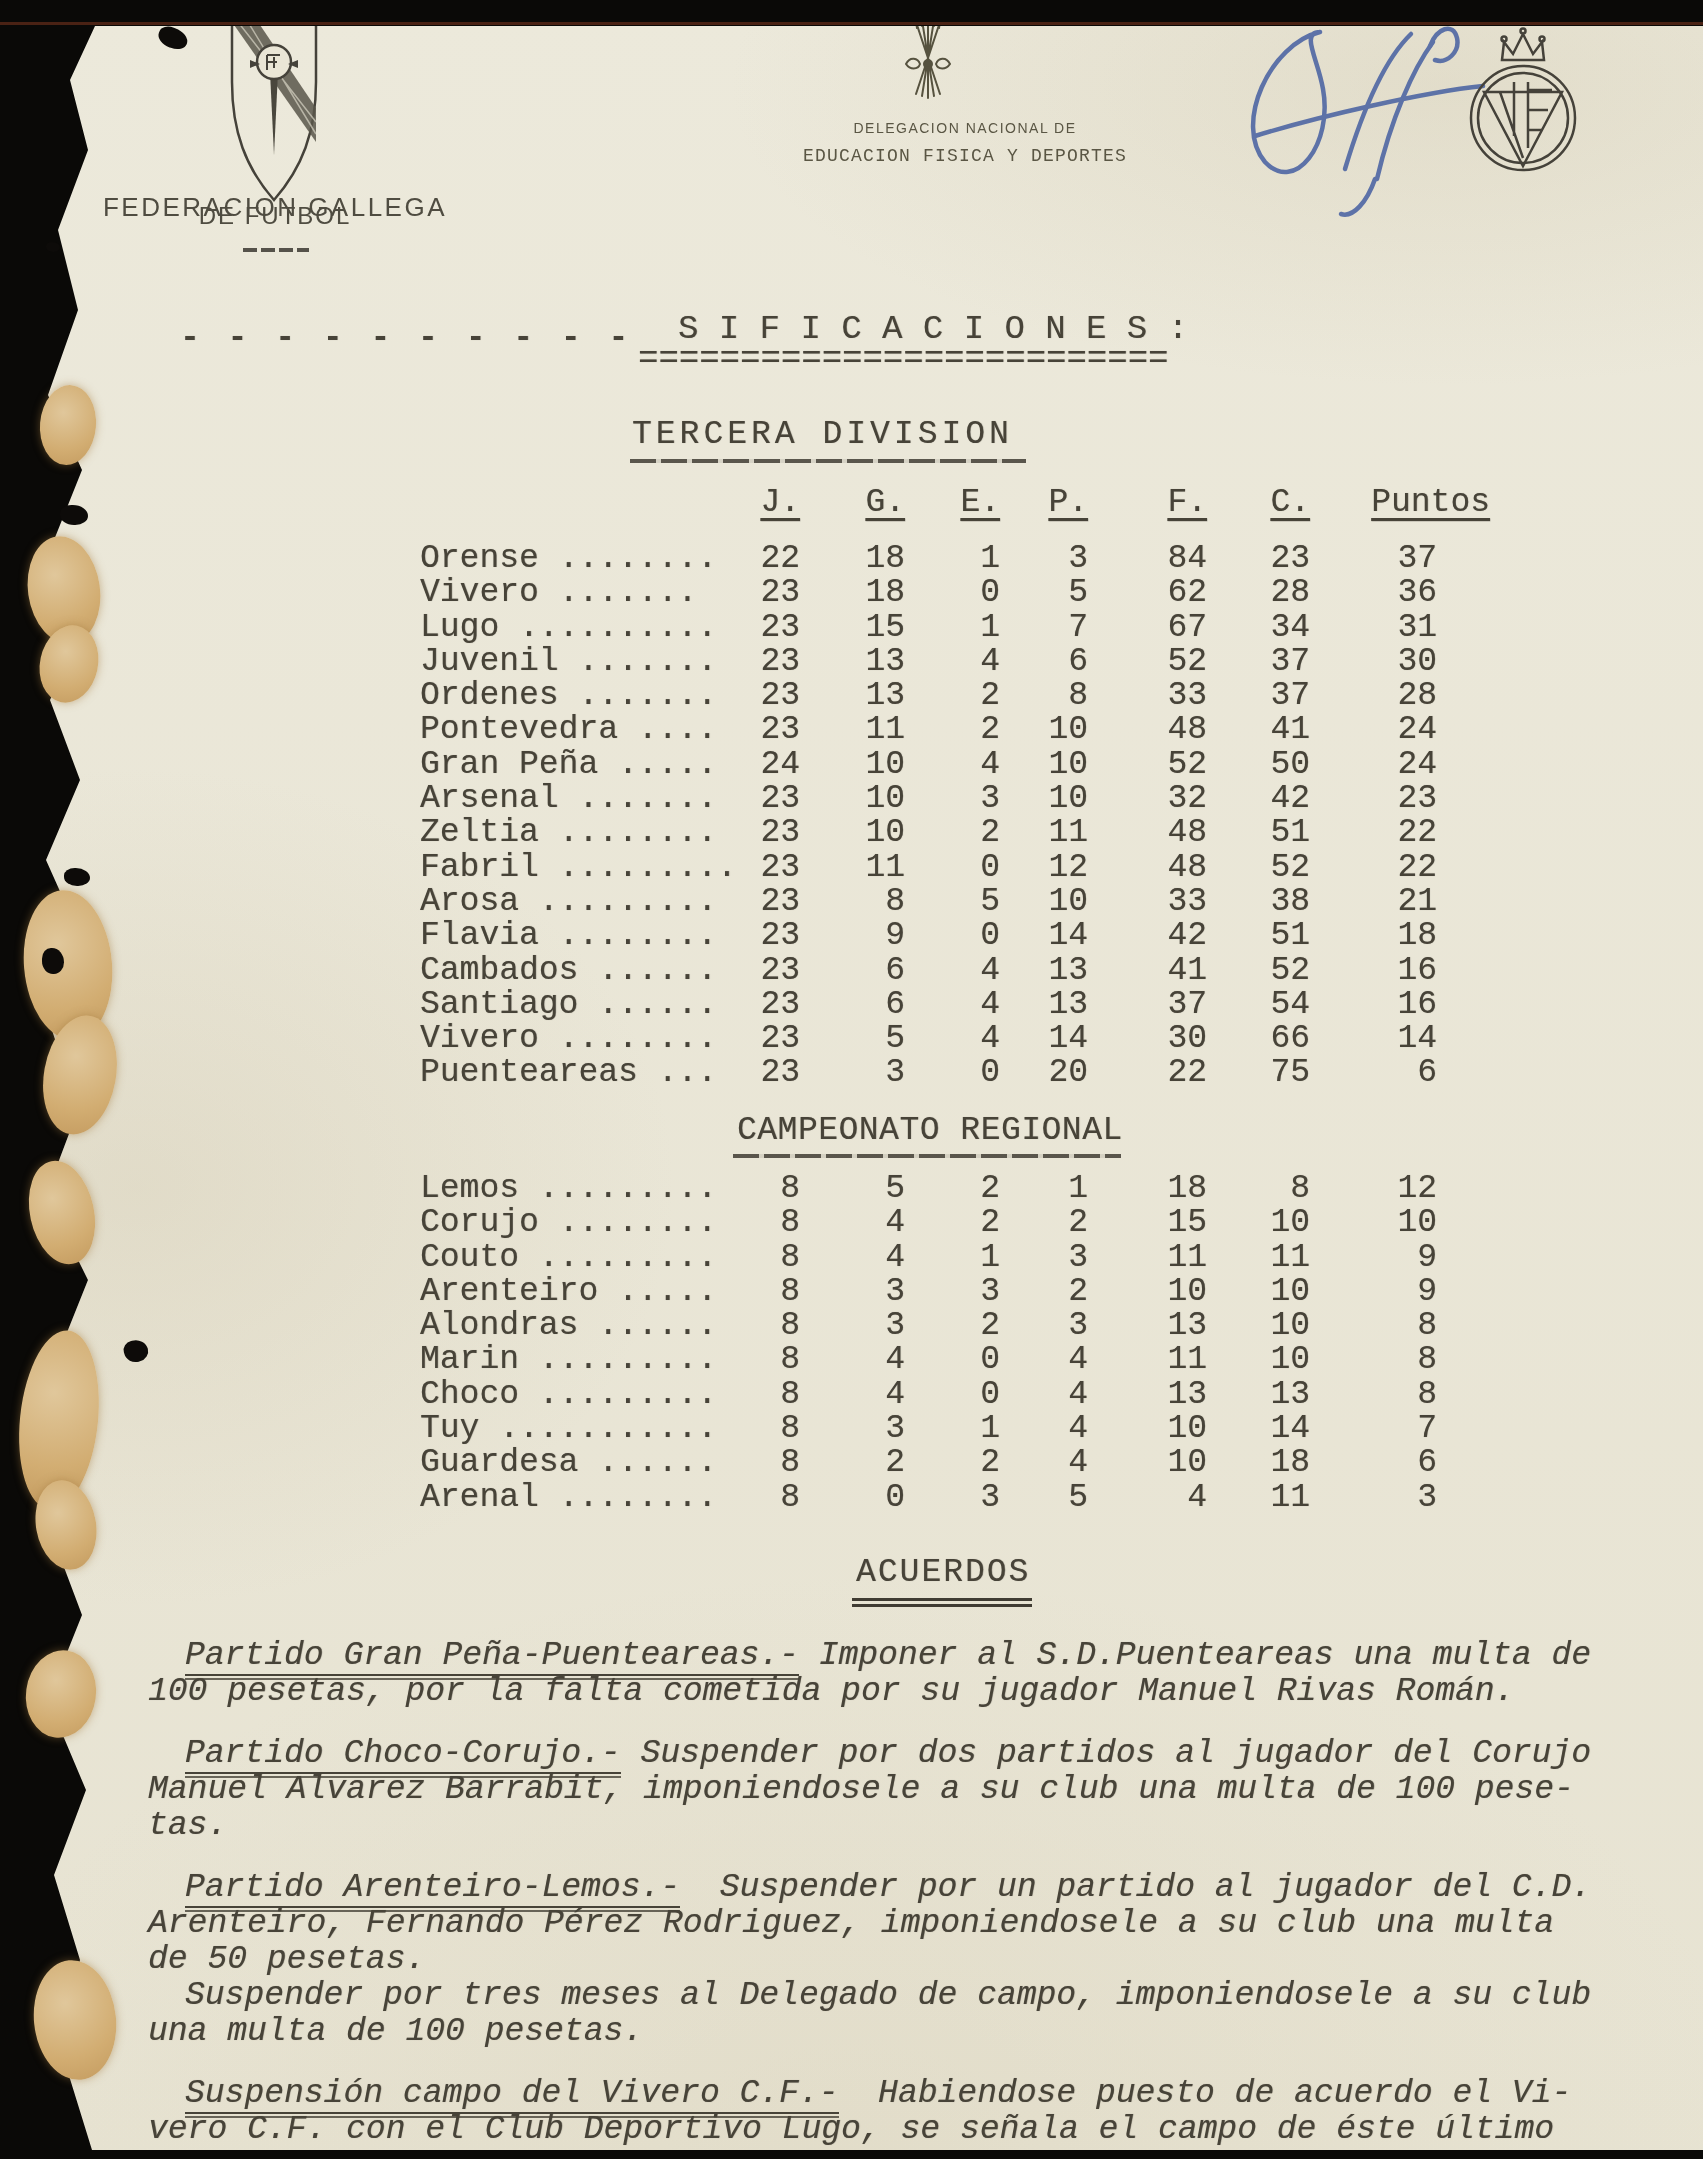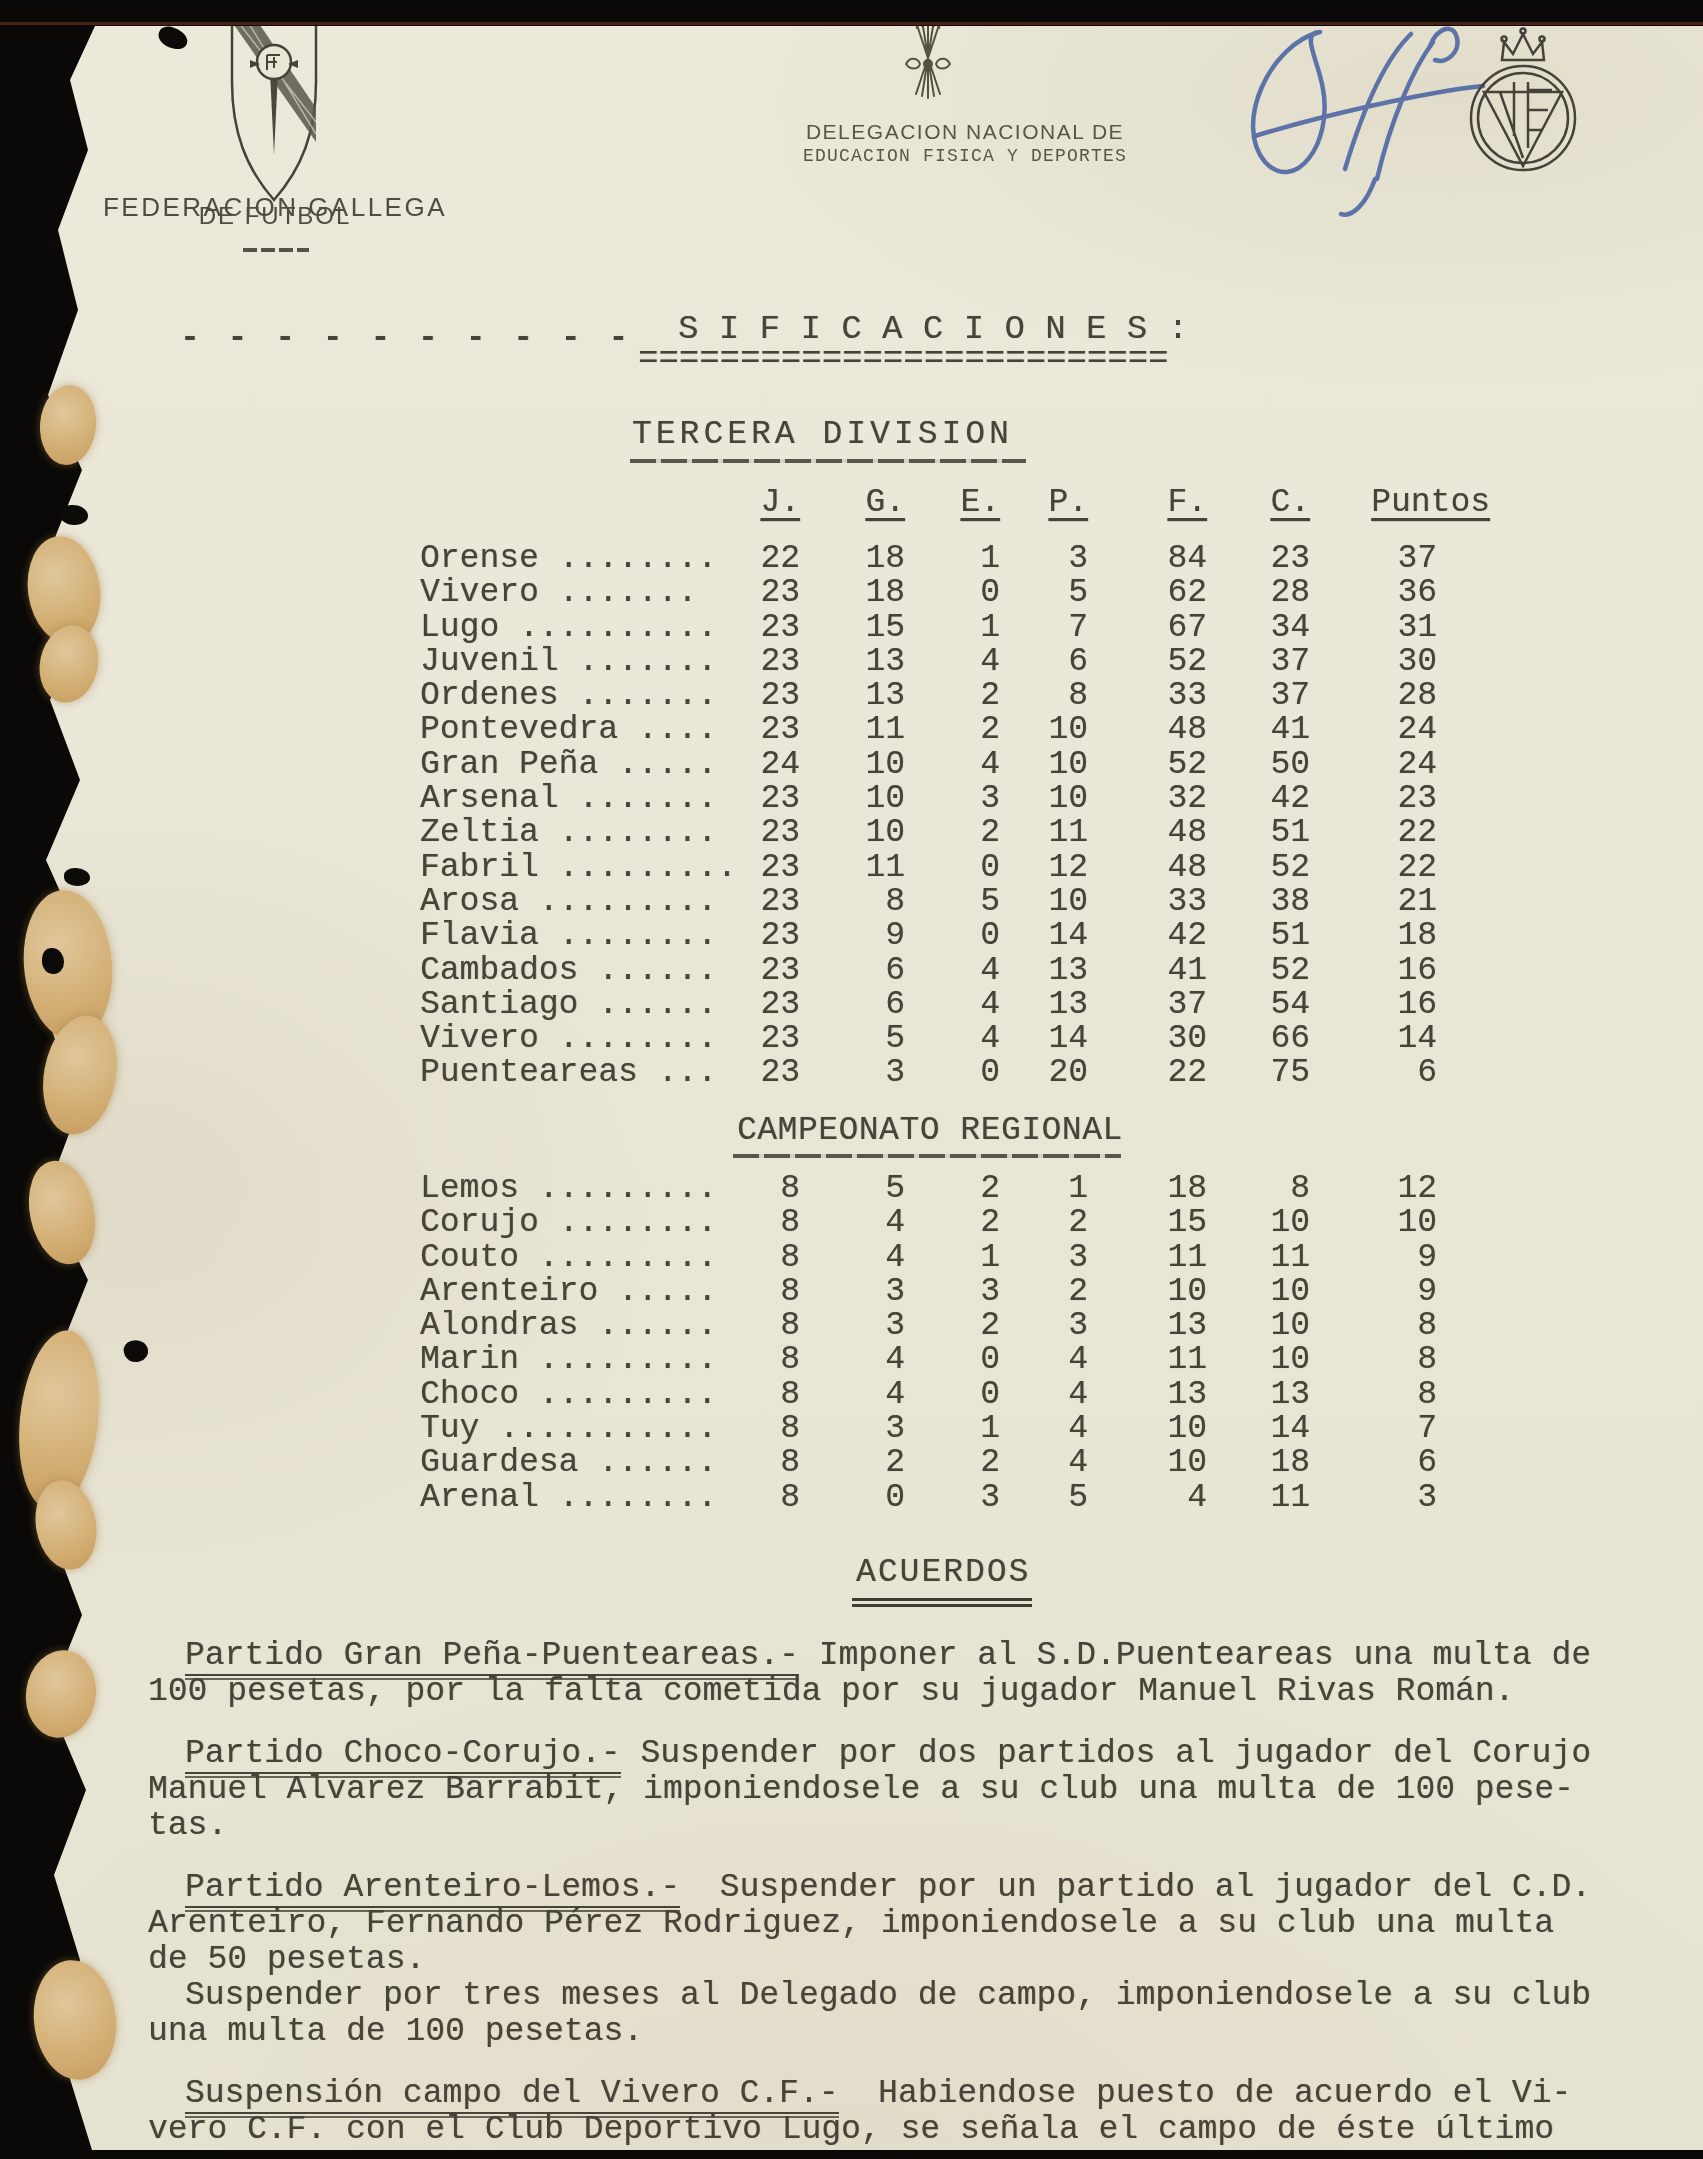--- a/index.html
+++ b/index.html
@@ -21,21 +21,21 @@
   .abs{position:absolute;}
   .typed{color:#474338;font-size:33px;line-height:1;white-space:pre;
          text-shadow:.4px .4px .7px rgba(56,52,44,.45);}
   .print{font-family:"Liberation Sans","DejaVu Sans",sans-serif;color:#4f4c41;}
   .ctr{text-align:center;}
   
   .fed1{left:100px;top:164px;width:350px;font-size:26px;letter-spacing:2.5px;margin-top:28px;}
   .fed2{left:100px;top:202px;width:350px;font-size:24px;letter-spacing:2px;}
   .fedul{left:243px;top:248px;width:66px;height:4px;
          background:repeating-linear-gradient(90deg,#55524a 0 14px,transparent 14px 18px);}
-  .del1{left:790px;top:120px;width:350px;font-size:21px;letter-spacing:1.5px;color:#5a5644;text-align:center;}
+  .del1{left:790px;top:120px;width:350px;font-size:14px;letter-spacing:1.5px;color:#5a5644;text-align:center;}
   .del2{left:790px;top:146px;width:350px;font-size:18px;letter-spacing:1.2px;color:#5a5644;font-family:Liberation Mono, monospace;}
   
   .dashrow{left:180px;top:322px;letter-spacing:4px;font-weight:bold;}
   .title{left:678px;top:312px;font-size:34px;}
   .titleul{left:638px;top:342px;font-size:34px;letter-spacing:0;}
   
   .h1{left:632px;top:418px;letter-spacing:4px;}
   .h2{left:737px;top:1114px;letter-spacing:.5px;}
   .h3{left:856px;top:1556px;letter-spacing:2px;}
   .tline{height:4px;background:repeating-linear-gradient(90deg,rgba(64,60,51,.85) 0 26px,rgba(64,60,51,.12) 26px 31px);}
@@ -49,21 +49,21 @@
          text-decoration-thickness:3px;text-underline-offset:7px;}
   .rows{left:420px;}
   .r1{top:542px;} .r2{top:1172px;}
   .trow{display:flex;height:34.3px;white-space:pre;}
   .c-name{width:320px;display:inline-block;}
   .cnum{display:inline-block;text-align:right;}
   .c-j{width:60px;} .c-g{width:105px;} .c-e{width:95px;} .c-p{width:88px;}
   .c-f{width:119px;} .c-c{width:103px;} .c-pts{width:127px;} .c-ptsh{width:180px;}
   
   .acuerdos{left:148px;top:1612px;width:1500px;}
-  .aline{white-space:pre;line-height:36px;height:36px;}
+  .aline{white-space:pre;line-height:36px;height:36px;font-style:italic;}
   .aline.ind{padding-left:37px;}
   .aline.gap{margin-top:26px;}
   .lead{position:relative;display:inline-block;border-bottom:2px solid #474338;}
   .lead:empty{border-bottom:none;}
   .lead::after{content:"";position:absolute;left:0;right:0;bottom:-6px;border-bottom:2px solid rgba(71,67,56,.8);}
   .lead:empty::after{border-bottom:none;}
   
   .blob{position:absolute;border-radius:50%;
         background:radial-gradient(circle at 40% 35%,#e0c79b,#d2ad72 60%,#c39a5e);
         box-shadow:0 0 8px rgba(160,120,60,.5);}

